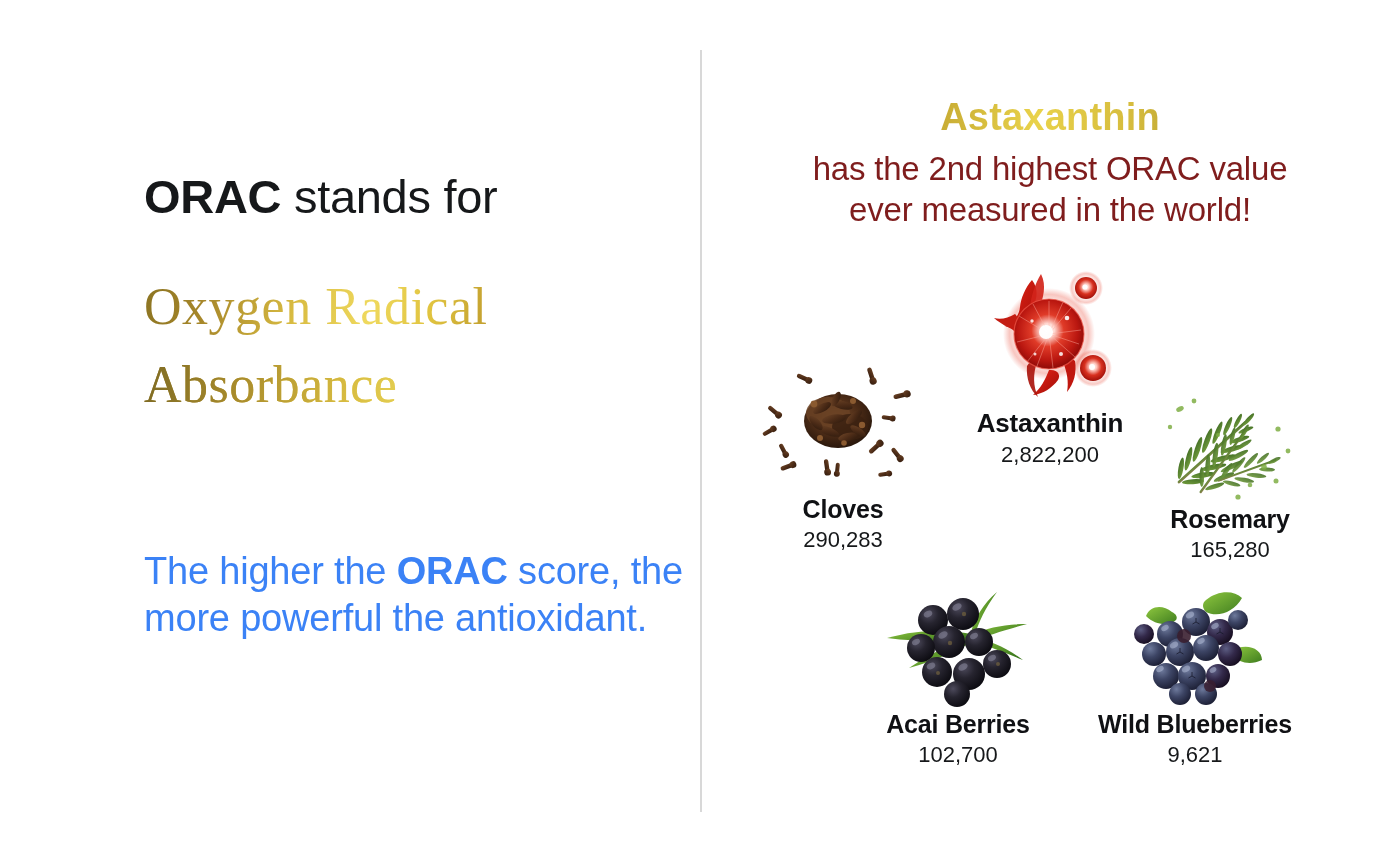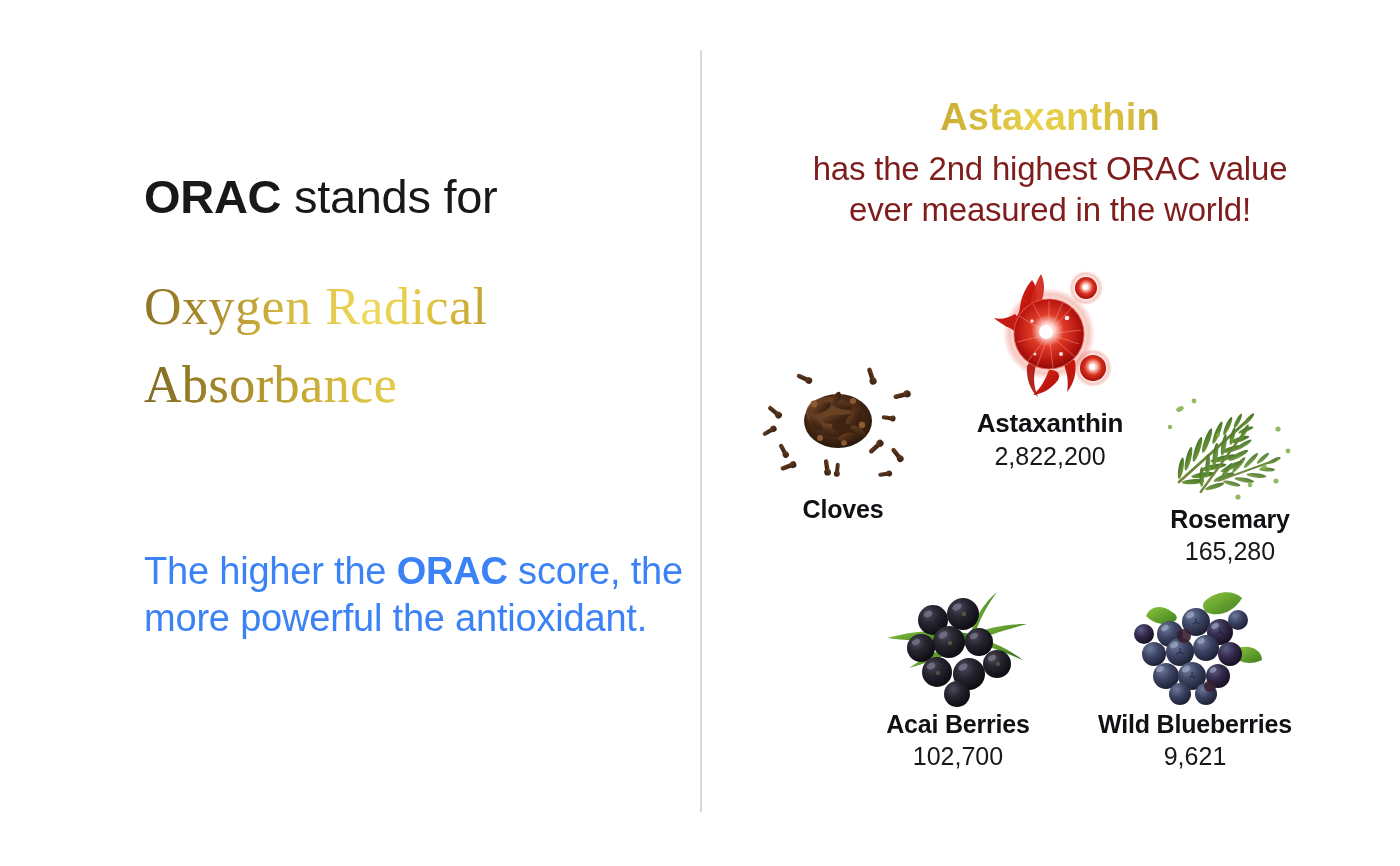--- a/index.html
+++ b/index.html
@@ -160,21 +160,21 @@
     margin: 0 auto;
   }
   .item .name {
     font-size: 25px;
     font-weight: 700;
     color: #101114;
     letter-spacing: -0.2px;
     white-space: nowrap;
   }
   .item .value {
-    font-size: 25px;
+    font-size: 22px;
     font-weight: 400;
     color: #16181a;
     letter-spacing: 0px;
     margin-top: 3px;
     white-space: nowrap;
   }
 
   .item-astaxanthin { left: 250px; top: 258px; width: 200px; }
   .item-astaxanthin .name { font-size: 26px; }
   .item-cloves      { left: 43px;  top: 355px; width: 200px; }
@@ -397,20 +397,21 @@
               <circle cx="13" cy="2.2" r="3.4"></circle>
             </g>
             <g transform="translate(120,118) rotate(-8)">
               <rect x="0" y="0" width="11" height="4" rx="2"></rect>
               <circle cx="11" cy="2" r="3"></circle>
             </g>
           </g>
         </svg>
       </div>
       <div class="name">Cloves</div>
+      <div class="value">290,283</div>
     </div>
 
     <div class="item item-rosemary">
       <div class="art art-rosemary">
         <svg viewBox="0 0 140 120" xmlns="http://www.w3.org/2000/svg">
           <defs>
             <linearGradient id="stemG" x1="0%" y1="100%" x2="100%" y2="0%">
               <stop offset="0%" stop-color="#8a7a4a"></stop>
               <stop offset="40%" stop-color="#6f8a3e"></stop>
               <stop offset="100%" stop-color="#4f7a2c"></stop>

